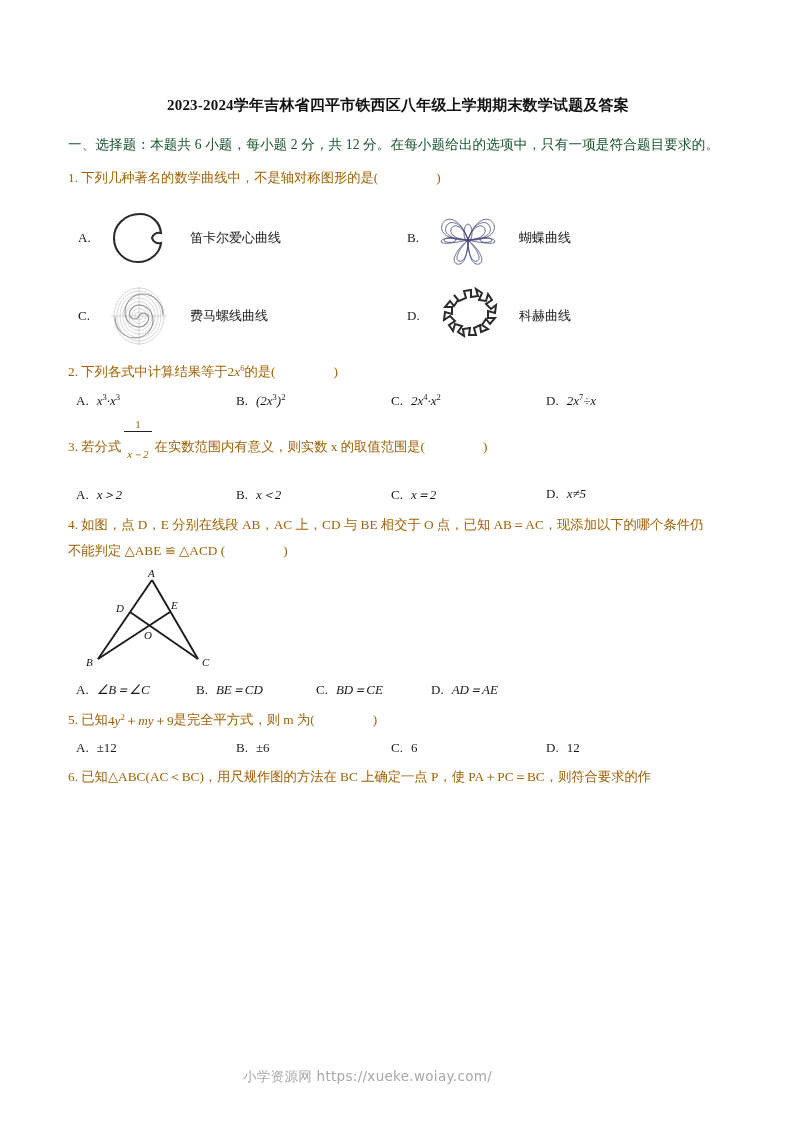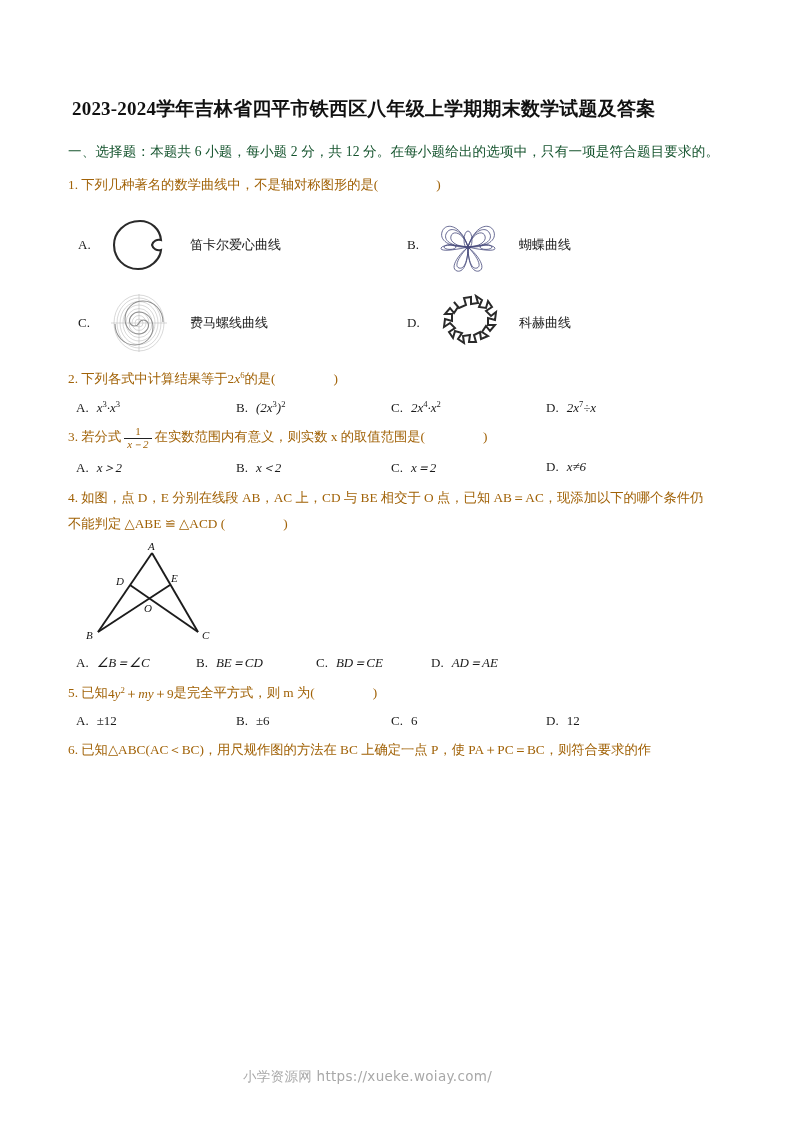--- a/index.html
+++ b/index.html
@@ -22,23 +22,23 @@
     height: 1122px;
     background: #fff;
   }
   .content {
     position: absolute;
     left: 68px;
     top: 92px;
     width: 660px;
   }
   .doc-title {
-    font-size: 19px;
+    font-size: 15px;
     font-weight: bold;
-    text-align: left;
+    text-align: center;
     line-height: 1.75;
     letter-spacing: 0.2px;
     margin: 0 0 16px 0;
     padding: 0 4px;
     color: #111;
   }
   .section-intro {
     font-size: 13.6px;
     line-height: 1.55;
     margin: 6px 0 12px 0;
@@ -68,21 +68,21 @@
   }
   .frac .num {
     display: block;
     font-size: 11px;
     padding: 0 3px;
   }
   .frac .den {
     display: block;
     border-top: 1.1px solid #222;
     font-size: 11px;
-    padding: 0 3px;
+    padding: 17px 3px;
     font-style: italic;
   }
 
   
   .choices-inline {
     display: flex;
     font-size: 13px;
     margin: 9px 0 10px 8px;
     color: #1a1a1a;
   }
@@ -269,21 +269,21 @@
       <div class="opt" style="width:155px">
         <span class="lbl">B.</span>
         <span class="mi">x＜2</span>
       </div>
       <div class="opt" style="width:155px">
         <span class="lbl">C.</span>
         <span class="mi">x＝2</span>
       </div>
       <div class="opt">
         <span class="lbl">D.</span>
-        <span class="mi">x≠6</span>
+        <span class="mi">x≠5</span>
       </div>
     </div>
 
     <p class="q-stem two-line">4. 如图，点 D，E 分别在线段 AB，AC 上，CD 与 BE 相交于 O 点，已知 AB＝AC，现添加以下的哪个条件仍</p>
     <p class="q-stem">
       <span>不能判定 △ABE ≌ △ACD (</span><span class="paren-gap"></span><span>)</span>
     </p>
 
     <div class="geo-fig">
       <svg width="155" height="105" viewBox="0 0 155 105">

